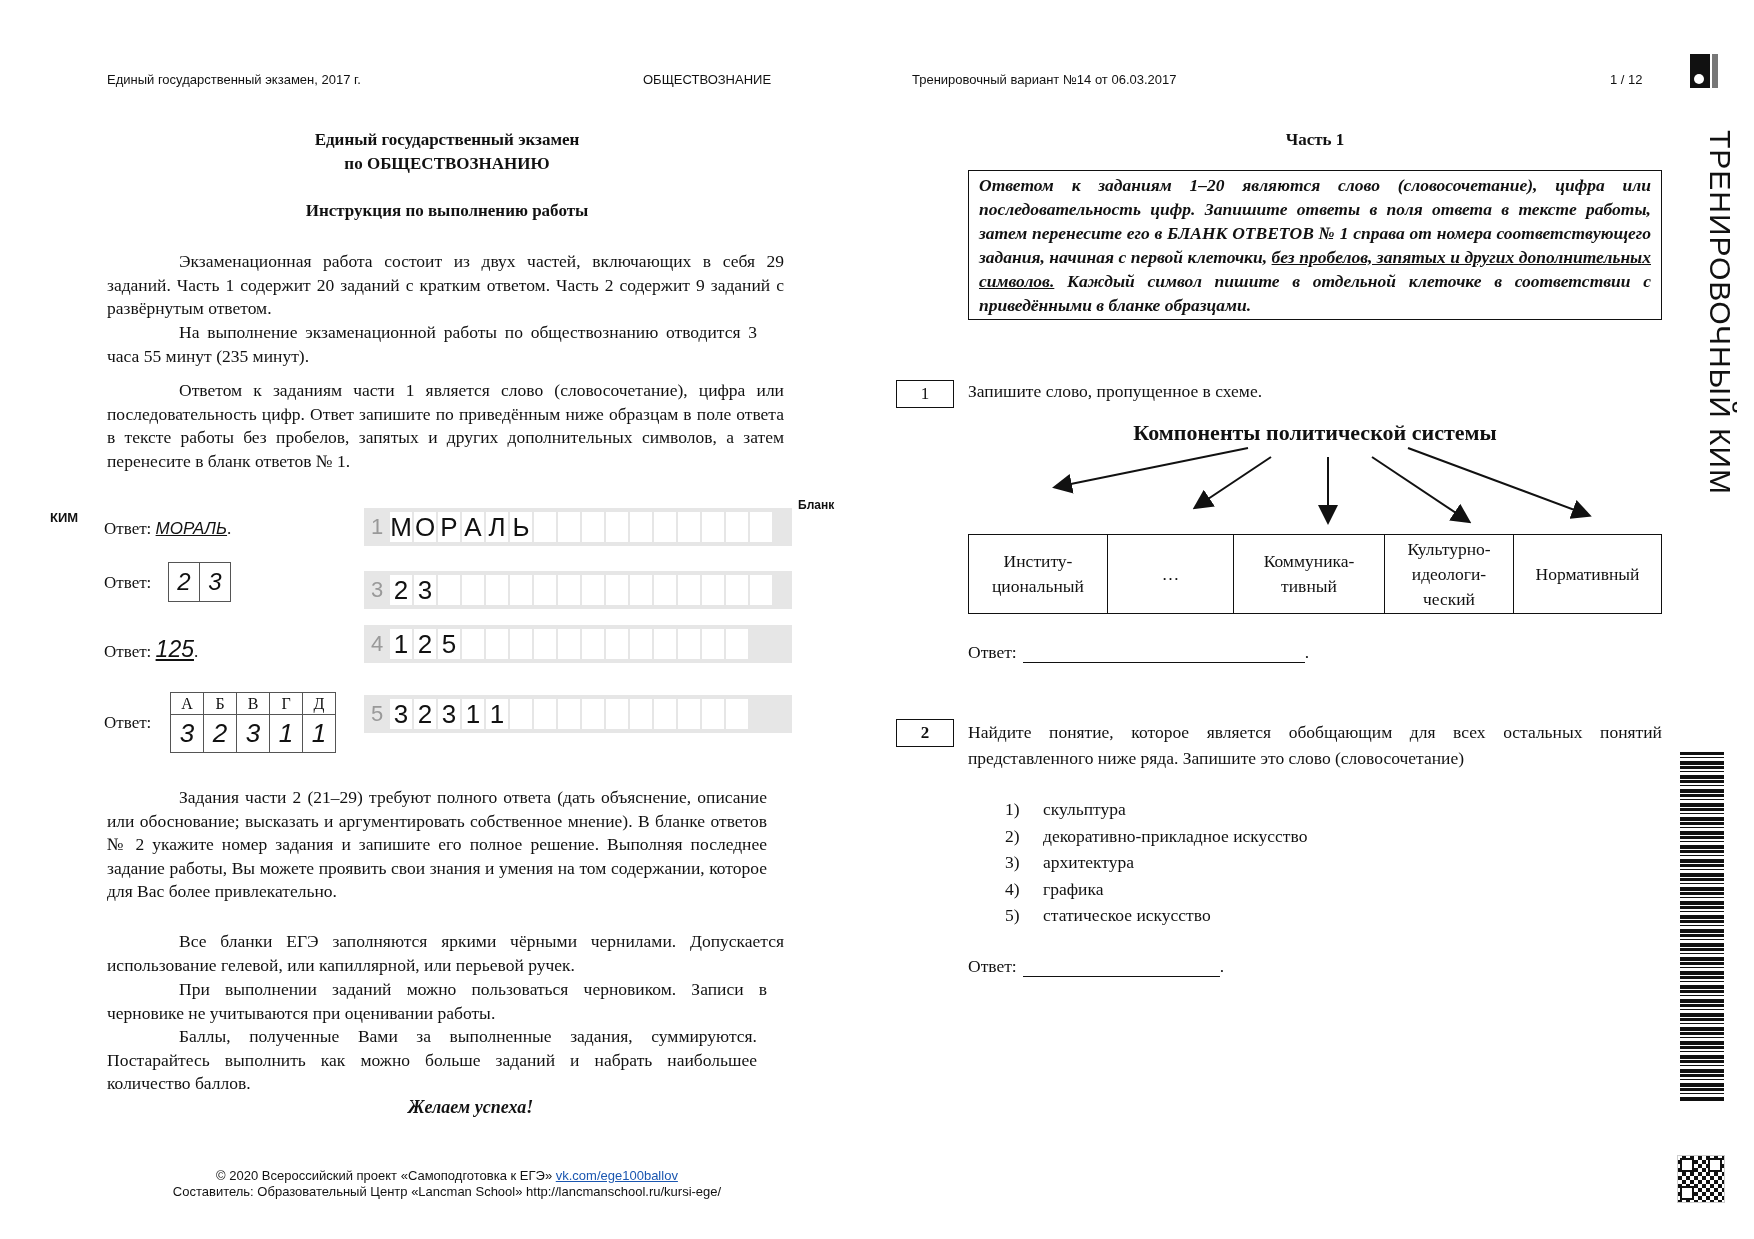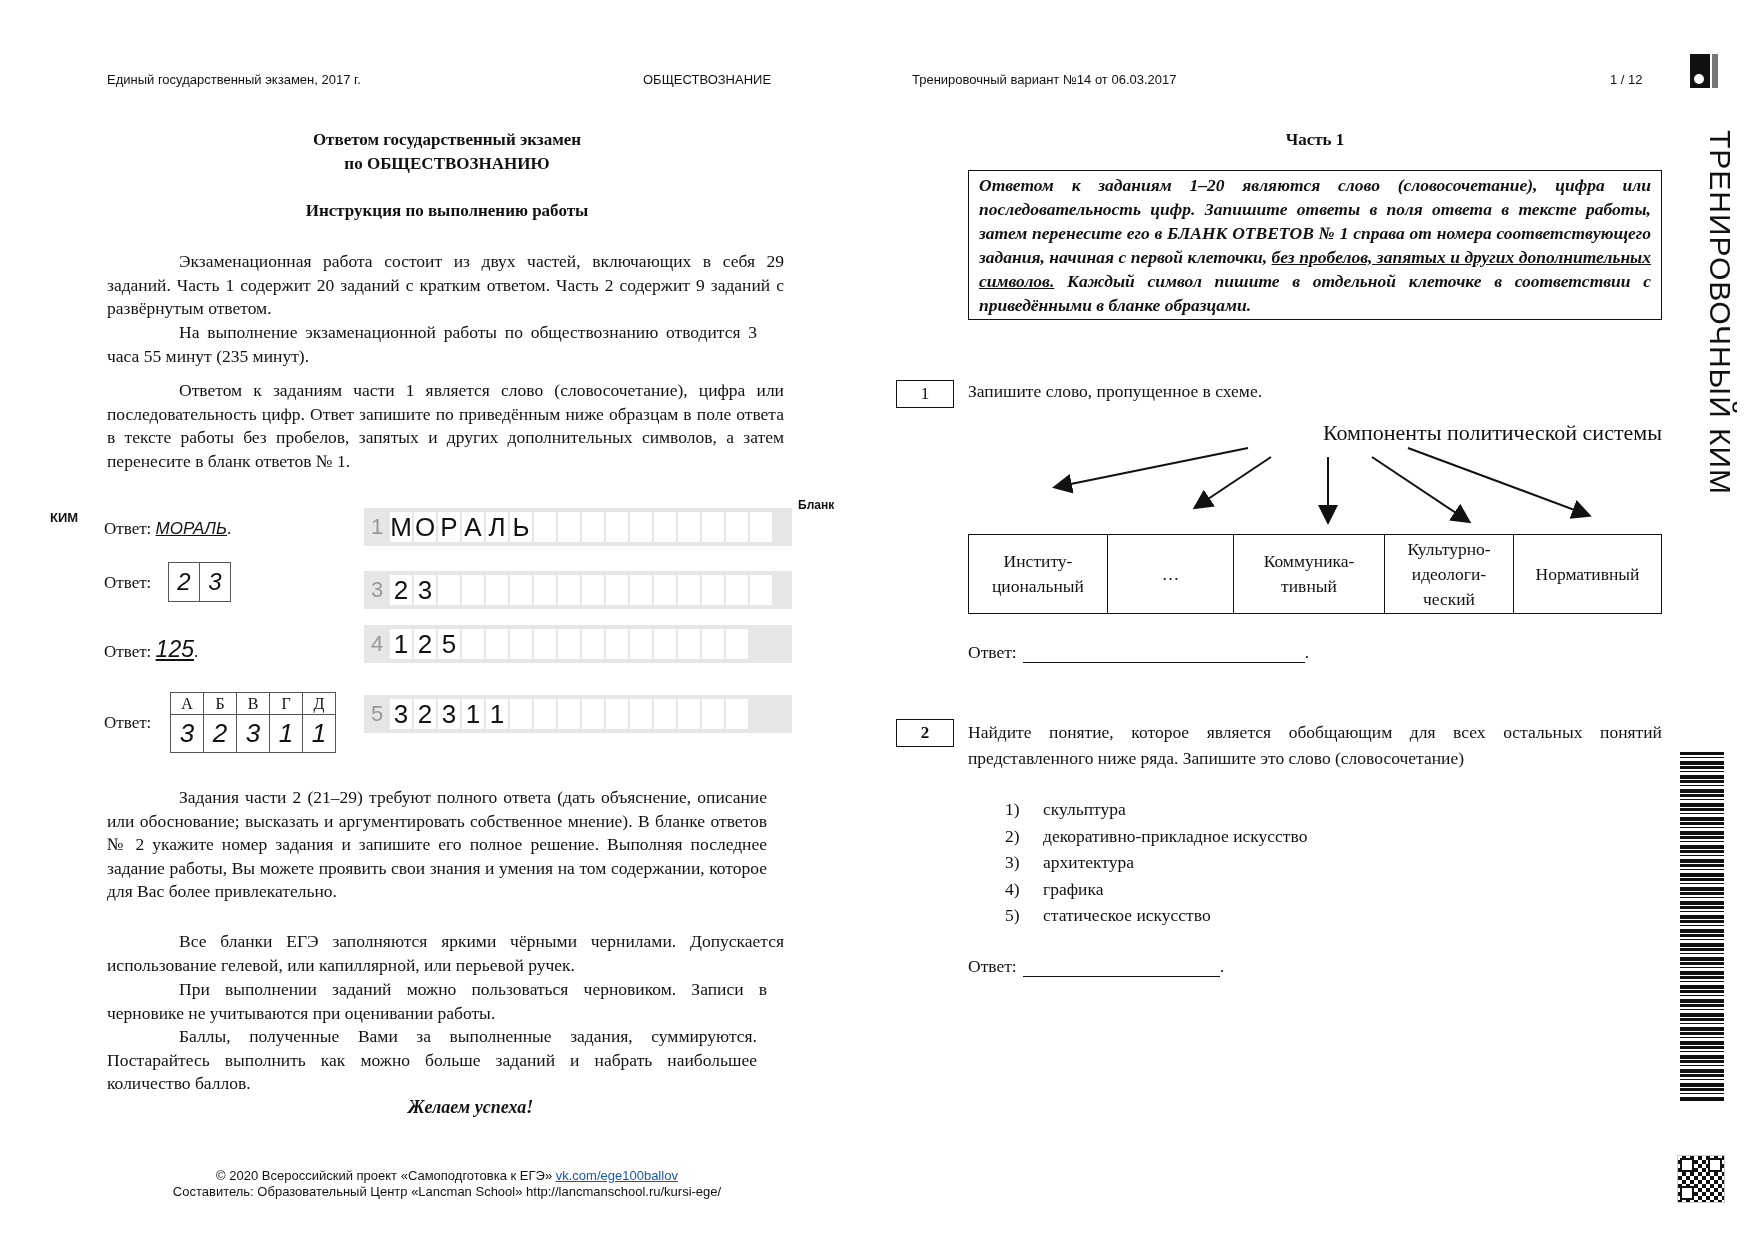--- a/index.html
+++ b/index.html
@@ -28,21 +28,21 @@
 </style>
 </head>
 <body>
 
 <div class="abs sans hdr" style="left:107px;">Единый государственный экзамен, 2017 г.</div>
 <div class="abs sans hdr" style="left:643px;">ОБЩЕСТВОЗНАНИЕ</div>
 <div class="abs sans hdr" style="left:912px;">Тренировочный вариант №14 от 06.03.2017</div>
 <div class="abs sans hdr" style="left:1610px;">1 / 12</div>
 
 <div class="abs title" style="left:107px; width:680px; top:128px; line-height:24px;">
-  <div>Ответом государственный экзамен</div>
+  <div>Единый государственный экзамен</div>
   <div>по ОБЩЕСТВОЗНАНИЮ</div>
 </div>
 <div class="abs title" style="left:107px; width:680px; top:201px;">Инструкция по выполнению работы</div>
 
 <div class="abs para indent" style="left:107px; width:677px; top:250px;">Экзаменационная работа состоит из двух частей, включающих в себя 29 заданий. Часть 1 содержит 20 заданий с кратким ответом. Часть 2 содержит 9 заданий с развёрнутым ответом.</div>
 <div class="abs para indent" style="left:107px; width:650px; top:321px;">На выполнение экзаменационной работы по обществознанию отводится 3 часа 55 минут (235 минут).</div>
 <div class="abs para indent" style="left:107px; width:677px; top:379px;">Ответом к заданиям части 1 является слово (словосочетание), цифра или последовательность цифр. Ответ запишите по приведённым ниже образцам в поле ответа в тексте работы без пробелов, запятых и других дополнительных символов, а затем перенесите в бланк ответов № 1.</div>
 
 <div class="abs sans" style="left:50px; top:510px; font-size:13px; font-weight:bold;">КИМ</div>
 <div class="abs sans" style="left:798px; top:498px; font-size:12px; font-weight:bold;">Бланк</div>
@@ -163,21 +163,21 @@
 <div class="abs para indent" style="left:107px; width:677px; top:930px;">Все бланки ЕГЭ заполняются яркими чёрными чернилами. Допускается использование гелевой, или капиллярной, или перьевой ручек.</div>
 <div class="abs para indent" style="left:107px; width:660px; top:978px;">При выполнении заданий можно пользоваться черновиком. Записи в черновике не учитываются при оценивании работы.</div>
 <div class="abs para indent" style="left:107px; width:650px; top:1025px;">Баллы, полученные Вами за выполненные задания, суммируются. Постарайтесь выполнить как можно больше заданий и набрать наибольшее количество баллов.</div>
 <div class="abs" style="left:408px; top:1097px; font-size:18px; font-weight:bold; font-style:italic;">Желаем успеха!</div>
 
 <div class="abs title" style="left:968px; width:694px; top:130px;">Часть 1</div>
 <div class="instr-box"><span>Ответом к заданиям 1–20 являются слово (словосочетание), цифра или последовательность цифр. Запишите ответы в поля ответа в тексте работы, затем перенесите его в БЛАНК ОТВЕТОВ № 1 справа от номера соответствующего задания, начиная с первой клеточки, </span><span style="text-decoration:underline;">без пробелов, запятых и других дополнительных символов.</span><span> Каждый символ пишите в отдельной клеточке в соответствии с приведёнными в бланке образцами.</span></div>
 
 <div class="taskbox" style="left:896px; top:380px;">1</div>
 <div class="abs" style="left:968px; top:381px; font-size:17.5px;">Запишите слово, пропущенное в схеме.</div>
-<div class="abs" style="left:968px; width:694px; top:420px; text-align:right; font-weight:normal; font-size:22px;">Компоненты политической системы</div>
+<div class="abs" style="left:968px; width:694px; top:420px; text-align:center; font-weight:bold; font-size:22px;">Компоненты политической системы</div>
 <svg class="abs" style="left:968px; top:445px;" width="694" height="90">
   <defs>
       <marker id="ah" markerWidth="10" markerHeight="10" refX="8" refY="5" orient="auto">
         <path d="M0,0 L10,5 L0,10 z" fill="#111"></path>
       </marker>
     </defs>
   <line x1="280" y1="3" x2="88" y2="42" stroke="#111" stroke-width="2" marker-end="url(#ah)"></line>
   <line x1="303" y1="12" x2="228" y2="62" stroke="#111" stroke-width="2" marker-end="url(#ah)"></line>
   <line x1="360" y1="12" x2="360" y2="76" stroke="#111" stroke-width="2" marker-end="url(#ah)"></line>
   <line x1="404" y1="12" x2="500" y2="76" stroke="#111" stroke-width="2" marker-end="url(#ah)"></line>

